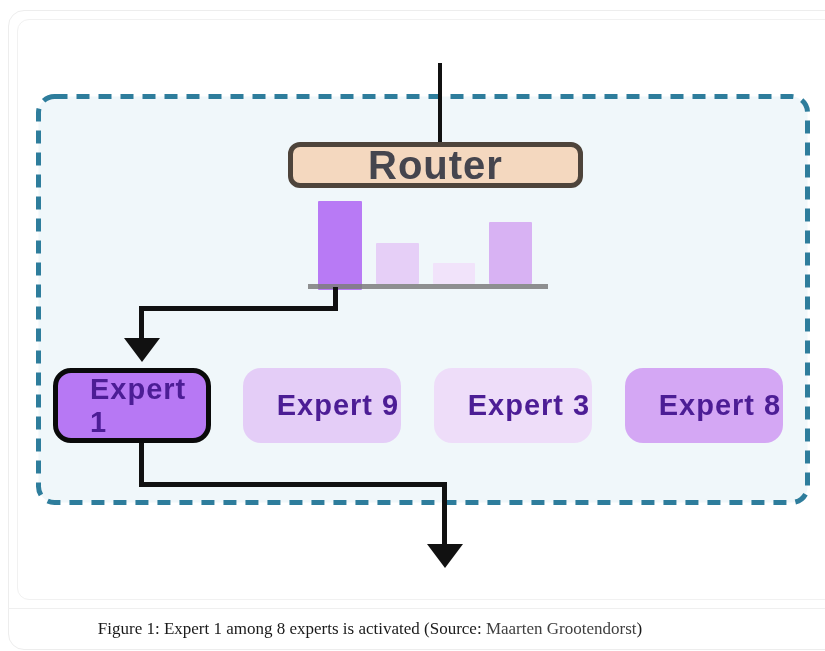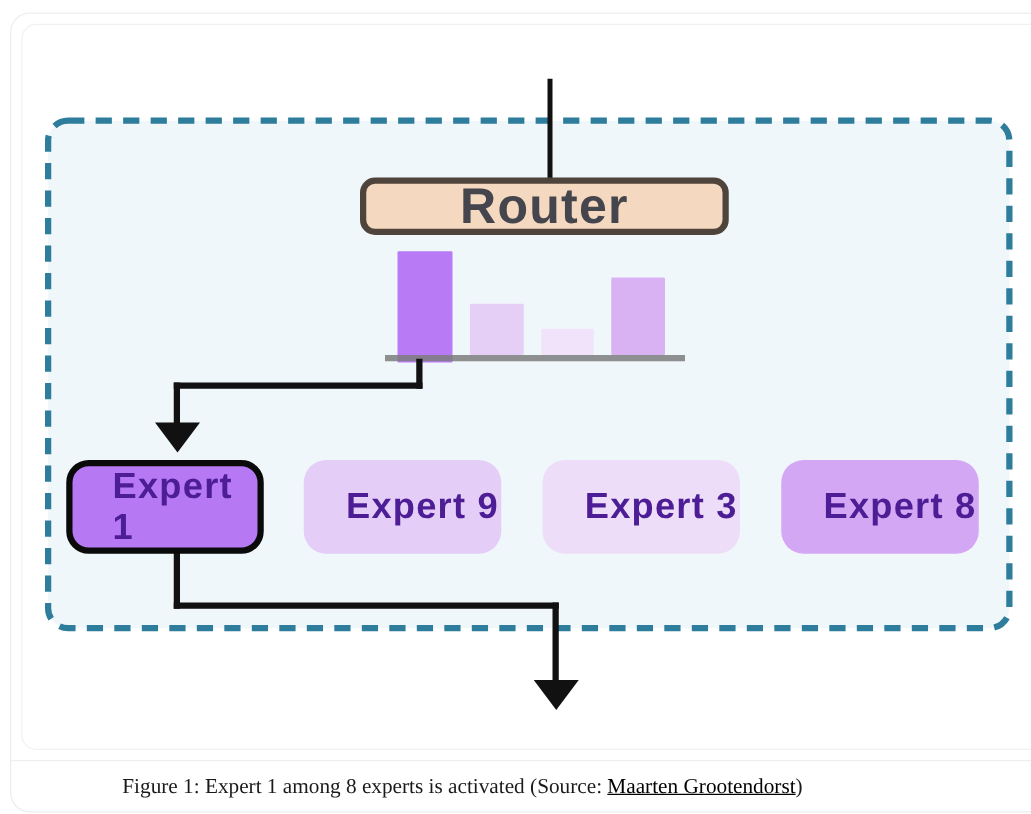--- a/index.html
+++ b/index.html
@@ -37,21 +37,21 @@
     position:absolute;top:0;width:158px;height:75px;box-sizing:border-box;border-radius:18px;
     display:flex;align-items:center;justify-content:center;
     font-weight:bold;font-size:29px;color:#4c1d95;letter-spacing:1px;padding-left:32px;
   }
   .expert-box.active{border:5px solid #0a0a0a;}
 
   #figure-caption{
     position:absolute;left:0;top:618px;width:740px;text-align:center;z-index:5;
     font-family:"Liberation Serif",serif;font-size:17px;color:#1a1a1a;line-height:22px;
   }
-  #source-link{text-decoration:underline;color:#000000;cursor:pointer;}
+  #source-link{color:#404040;cursor:pointer;}
 </style>
 </head>
 <body>
 
 <div id="viewport">
 
   <div id="outer-card" class="card"></div>
   <div id="inner-card" class="card"></div>
   <div id="caption-divider"></div>
 

